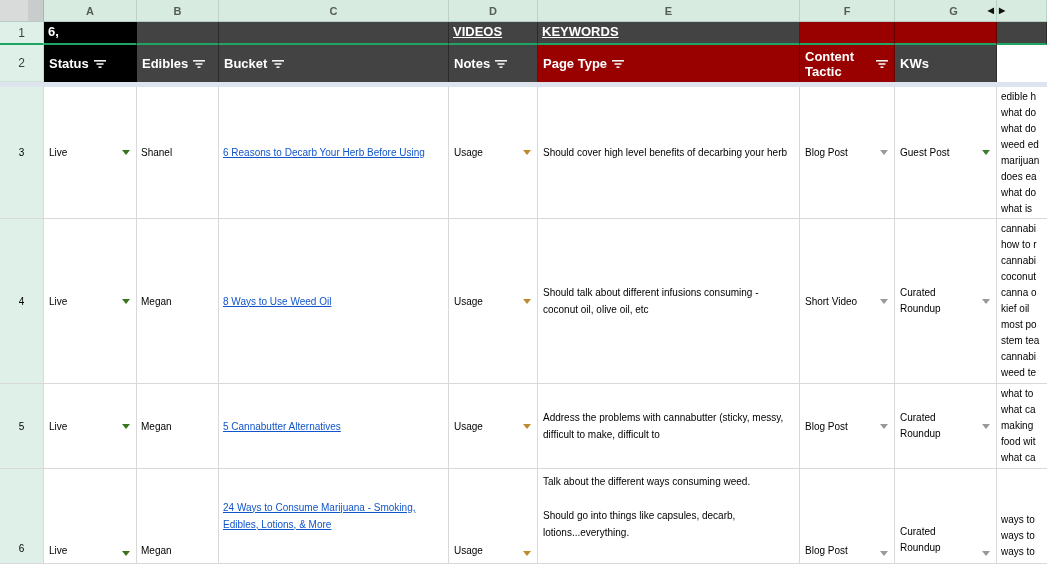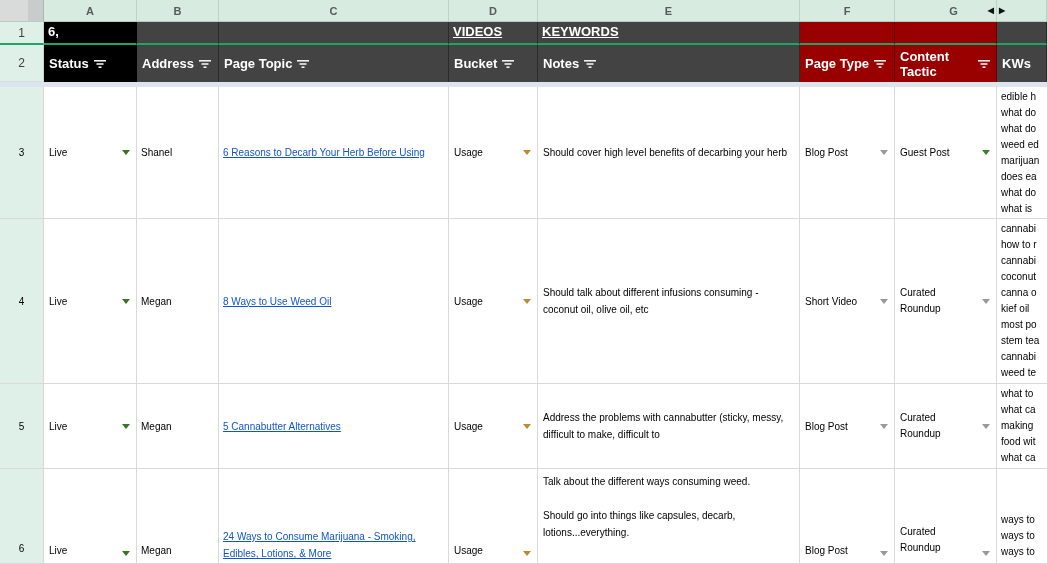--- a/index.html
+++ b/index.html
@@ -78,21 +78,21 @@
   .c-topic a { color:var(--link,#1155cc); text-decoration:underline; cursor:pointer; line-height:17px; }
   .c-notes  { padding:0 5px; }
   .c-notes span, .pre { white-space:pre-line; line-height:17px; }
   .c-kws { padding:0 0 0 4px; border-right:none !important; }
   .c-kws span { white-space:pre; line-height:16px; display:block; }
   .lbl2 { line-height:16px; }
 
   
   .r6 > div.vbot { align-items:flex-end; padding-bottom:7px; }
   .r6 > div.c-notes { align-items:flex-start; padding-top:4px; }
-  .r6 > div.c-topic { align-items:flex-end; padding-bottom:1px; }
+  .r6 > div.c-topic { align-items:center; padding-bottom:1px; }
   .r6 > div.c-kws   { align-items:flex-end; padding-bottom:3px; }
   .r6 > div.gut     { align-items:flex-end; padding-bottom:9px; }
 
   
   .arr {
     width:0; height:0; flex:0 0 auto;
     border-left:4px solid transparent; border-right:4px solid transparent;
     border-top:5px solid #999; cursor:pointer;
   }
   .arr-green  { border-top-color:#38761d; }
@@ -155,31 +155,21 @@
       <span class="lbl">Status</span>
       <svg class="filter-icon" width="14" height="10" viewBox="0 0 14 10">
           <g fill="#f1f1f1">
             <rect x="1" y="1" width="12" height="1.6"></rect>
             <rect x="3.5" y="4.2" width="7" height="1.6"></rect>
             <rect x="5.5" y="7.4" width="3" height="1.6"></rect>
           </g>
         </svg>
     </div>
     <div class="cell-dark hcell">
-      <span class="lbl">Address</span>
-      <svg class="filter-icon" width="14" height="10" viewBox="0 0 14 10">
-          <g fill="#f1f1f1">
-            <rect x="1" y="1" width="12" height="1.6"></rect>
-            <rect x="3.5" y="4.2" width="7" height="1.6"></rect>
-            <rect x="5.5" y="7.4" width="3" height="1.6"></rect>
-          </g>
-        </svg>
-    </div>
-    <div class="cell-dark hcell">
-      <span class="lbl">Page Topic</span>
+      <span class="lbl">Edibles</span>
       <svg class="filter-icon" width="14" height="10" viewBox="0 0 14 10">
           <g fill="#f1f1f1">
             <rect x="1" y="1" width="12" height="1.6"></rect>
             <rect x="3.5" y="4.2" width="7" height="1.6"></rect>
             <rect x="5.5" y="7.4" width="3" height="1.6"></rect>
           </g>
         </svg>
     </div>
     <div class="cell-dark hcell">
       <span class="lbl">Bucket</span>

